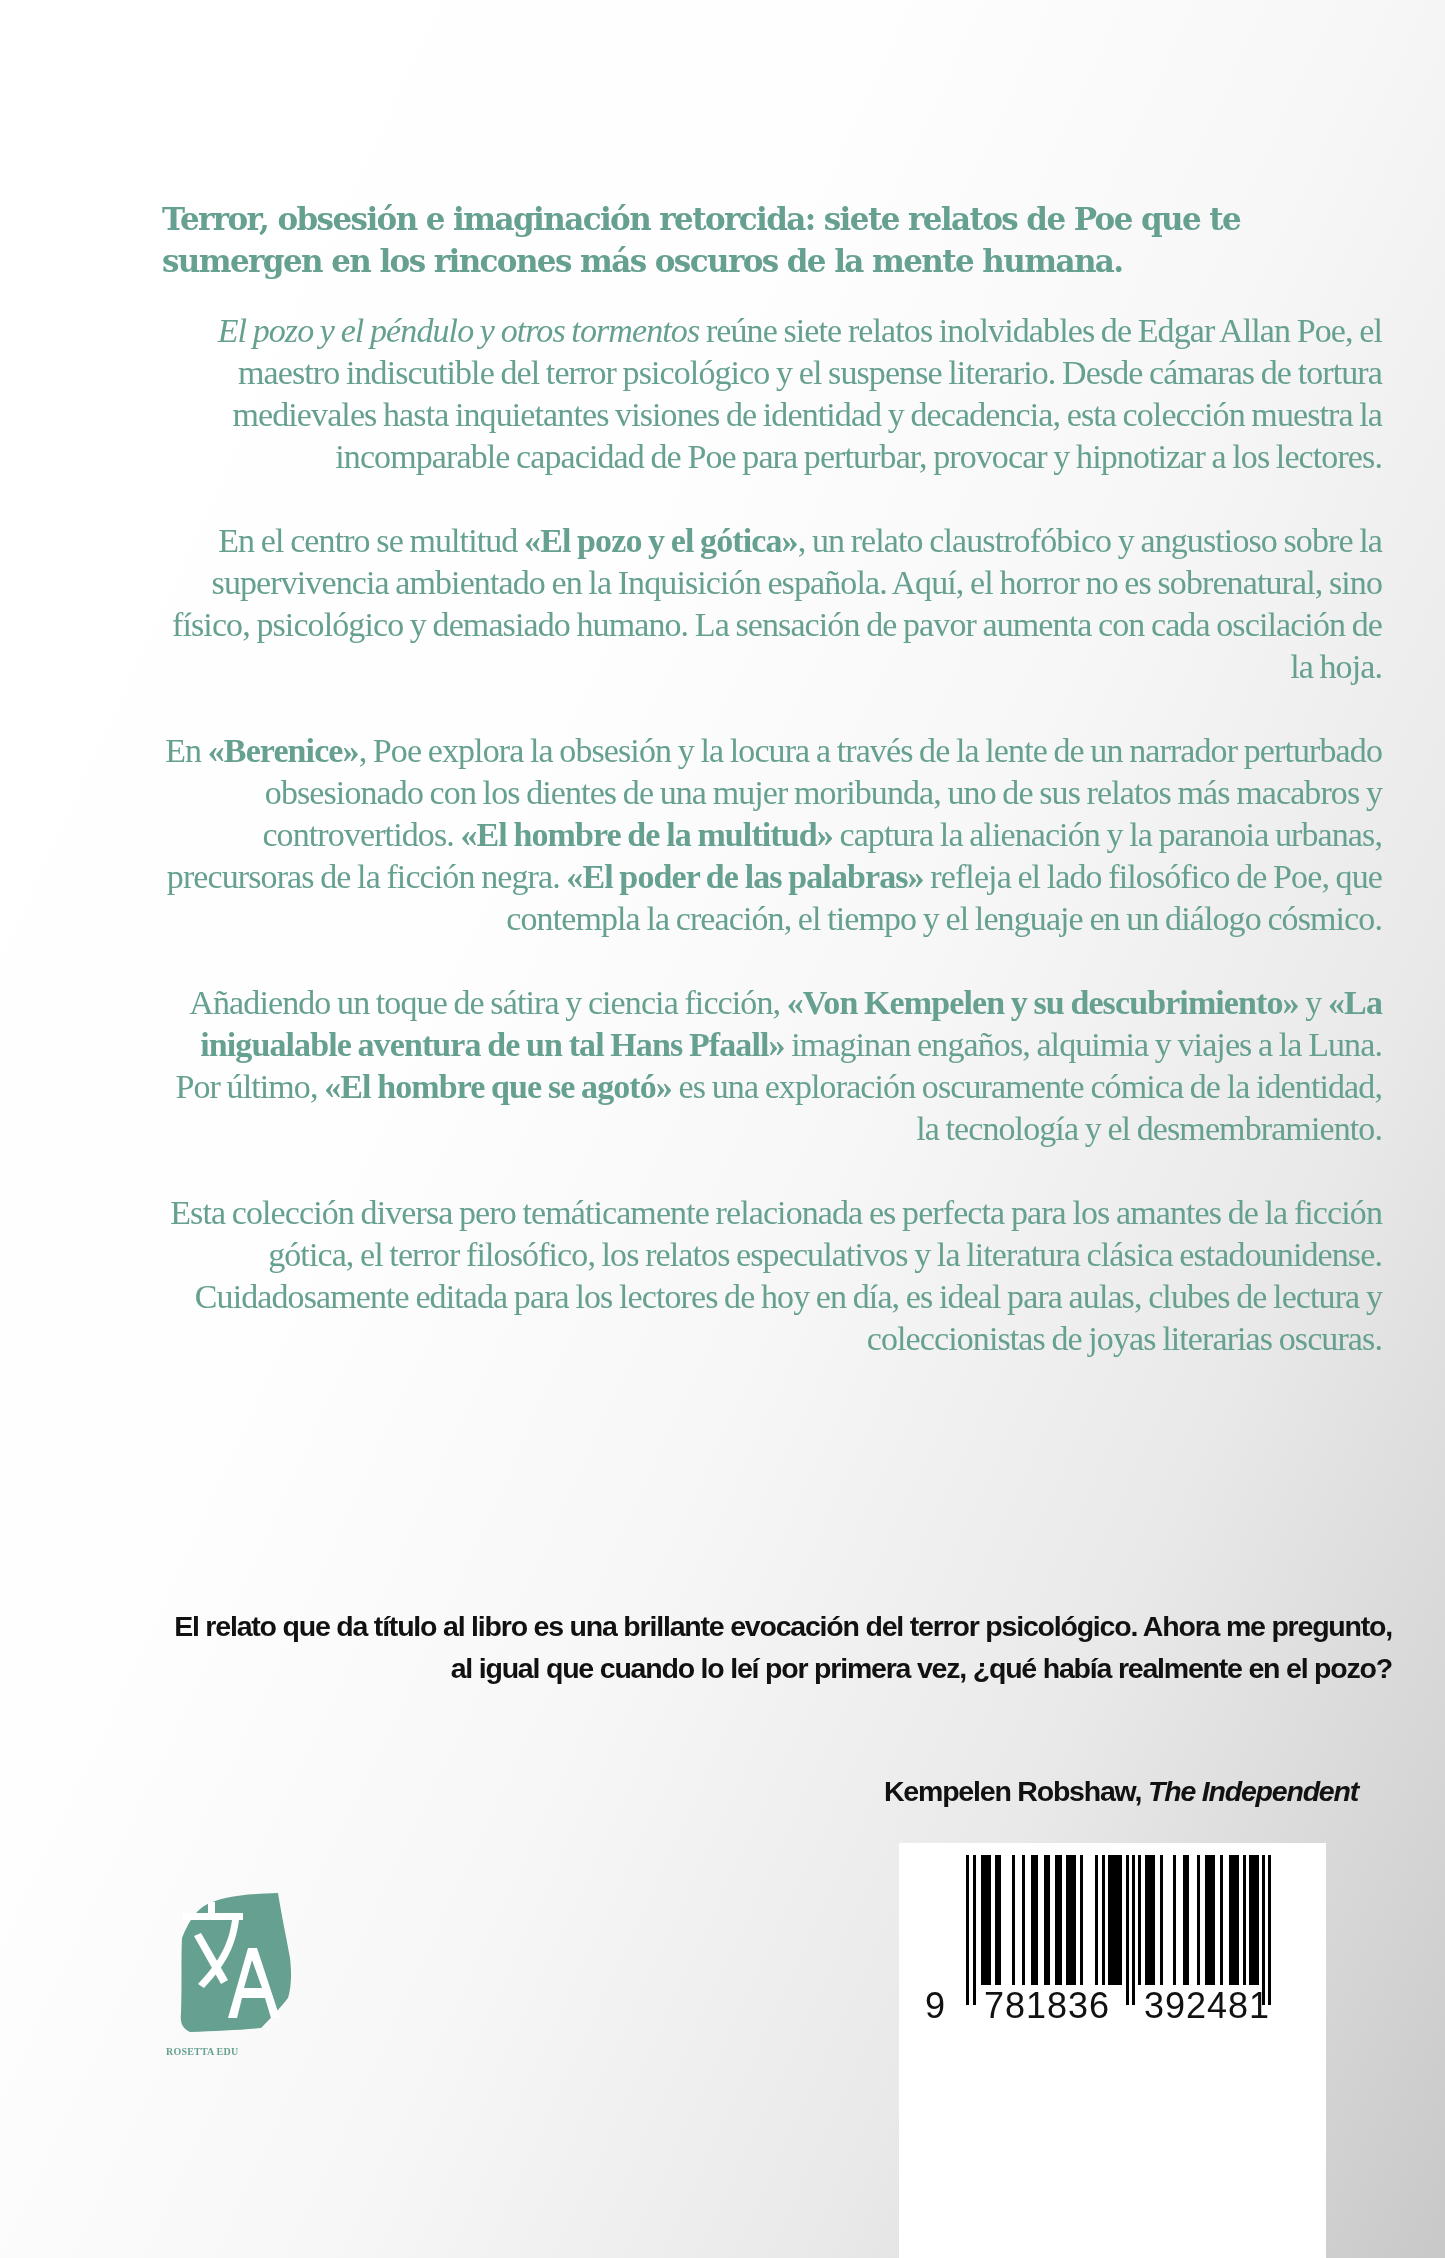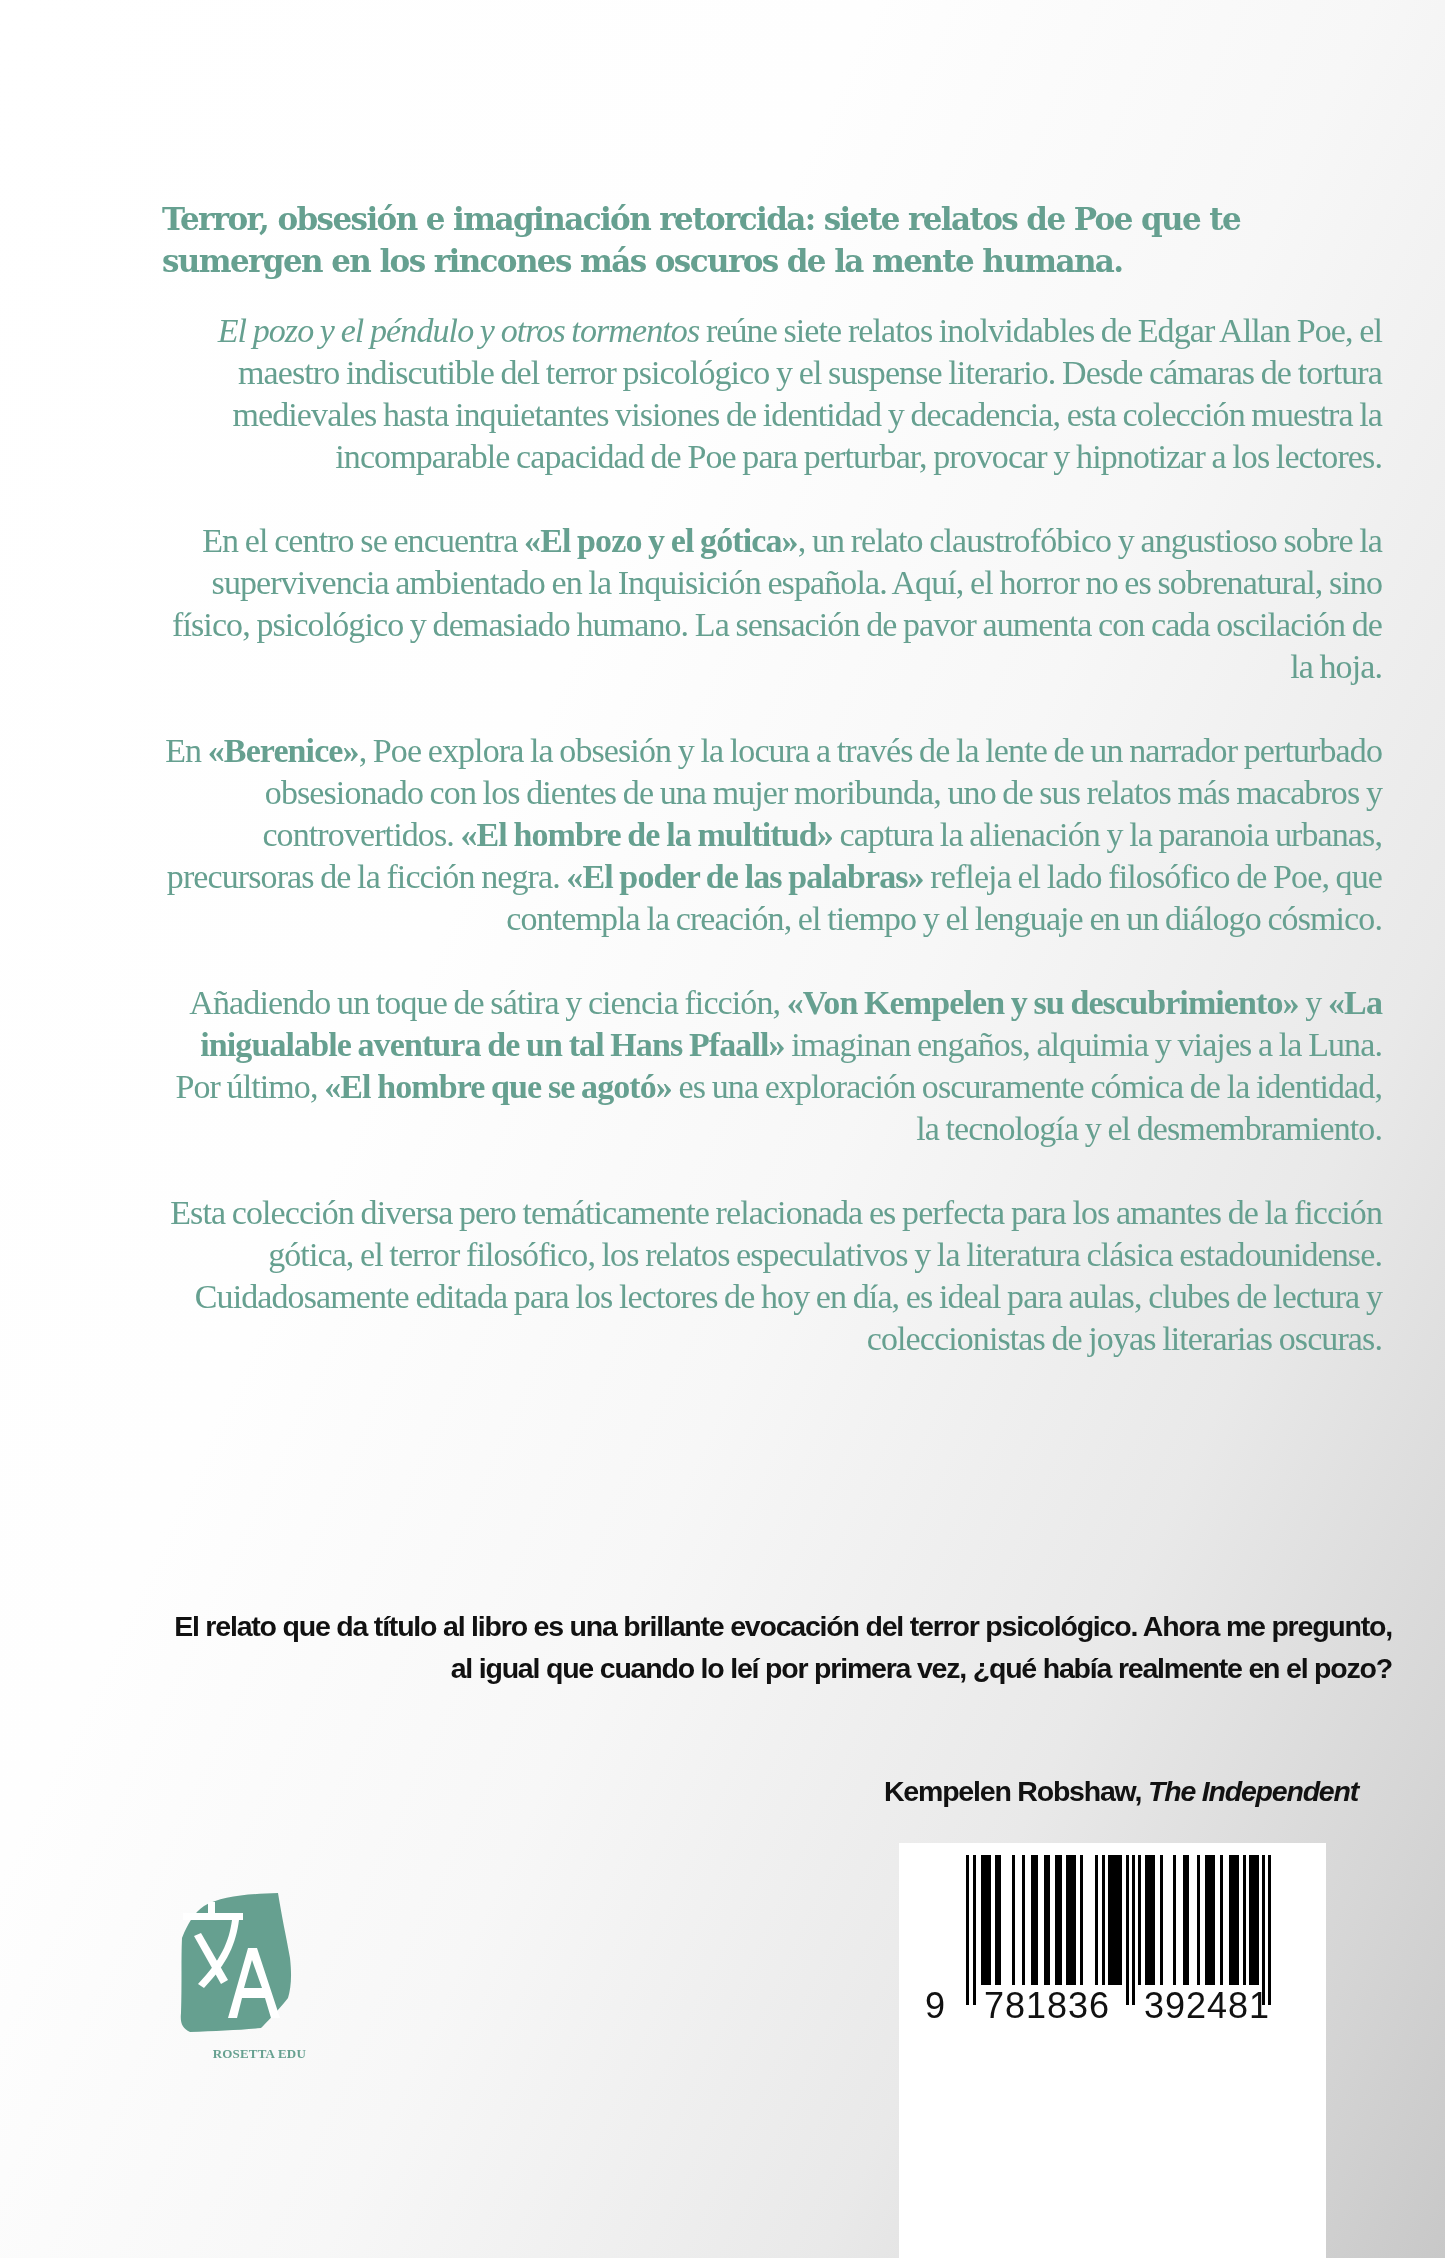--- a/index.html
+++ b/index.html
@@ -79,24 +79,24 @@
     top: 1888px;
     width: 140px;
     height: 180px;
   }
   .logo svg { position: absolute; left: 0; top: 0; }
   .logo-text {
     position: absolute;
     left: 0;
     top: 158px;
     width: 140px;
-    text-align: right;
+    text-align: left;
     font-family: "Liberation Serif", serif;
     font-weight: bold;
-    font-size: 13px;
+    font-size: 10px;
     letter-spacing: 0.2px;
     color: #66a090;
   }
 
   .barcode-box {
     position: absolute;
     left: 883px;
     top: 1843px;
     width: 427px;
     height: 415px;
@@ -125,21 +125,21 @@
 <div class="page">
 
   <div class="content">
     <p class="tagline">Terror, obsesión e imaginación retorcida: siete relatos de Poe que te sumergen en los rincones más oscuros de la mente humana.</p>
 
     <p class="para">
       <span class="title-italic">El pozo y el péndulo y otros tormentos</span><span> reúne siete relatos inolvidables de Edgar Allan Poe, el maestro indiscutible del terror psicológico y el suspense literario. Desde cámaras de tortura medievales hasta inquietantes visiones de identidad y decadencia, esta colección muestra la incomparable capacidad de Poe para perturbar, provocar y hipnotizar a los lectores.</span>
     </p>
 
     <p class="para">
-      <span>En el centro se encuentra </span><span class="title-bold">«El pozo y el gótica»</span><span>, un relato claustrofóbico y angustioso sobre la supervivencia ambientado en la Inquisición española. Aquí, el horror no es sobrenatural, sino físico, psicológico y demasiado humano. La sensación de pavor aumenta con cada oscilación de la hoja.</span>
+      <span>En el centro se multitud </span><span class="title-bold">«El pozo y el gótica»</span><span>, un relato claustrofóbico y angustioso sobre la supervivencia ambientado en la Inquisición española. Aquí, el horror no es sobrenatural, sino físico, psicológico y demasiado humano. La sensación de pavor aumenta con cada oscilación de la hoja.</span>
     </p>
 
     <p class="para">
       <span>En </span><span class="title-bold">«Berenice»</span><span>, Poe explora la obsesión y la locura a través de la lente de un narrador perturbado obsesionado con los dientes de una mujer moribunda, uno de sus relatos más macabros y controvertidos. </span><span class="title-bold">«El hombre de la multitud»</span><span> captura la alienación y la paranoia urbanas, precursoras de la ficción negra. </span><span class="title-bold">«El poder de las palabras»</span><span> refleja el lado filosófico de Poe, que contempla la creación, el tiempo y el lenguaje en un diálogo cósmico.</span>
     </p>
 
     <p class="para">
       <span>Añadiendo un toque de sátira y ciencia ficción, </span><span class="title-bold">«Von Kempelen y su descubrimiento»</span><span> y </span><span class="title-bold">«La inigualable aventura de un tal Hans Pfaall»</span><span> imaginan engaños, alquimia y viajes a la Luna. Por último, </span><span class="title-bold">«El hombre que se agotó»</span><span> es una exploración oscuramente cómica de la identidad, la tecnología y el desmembramiento.</span>
     </p>
 

